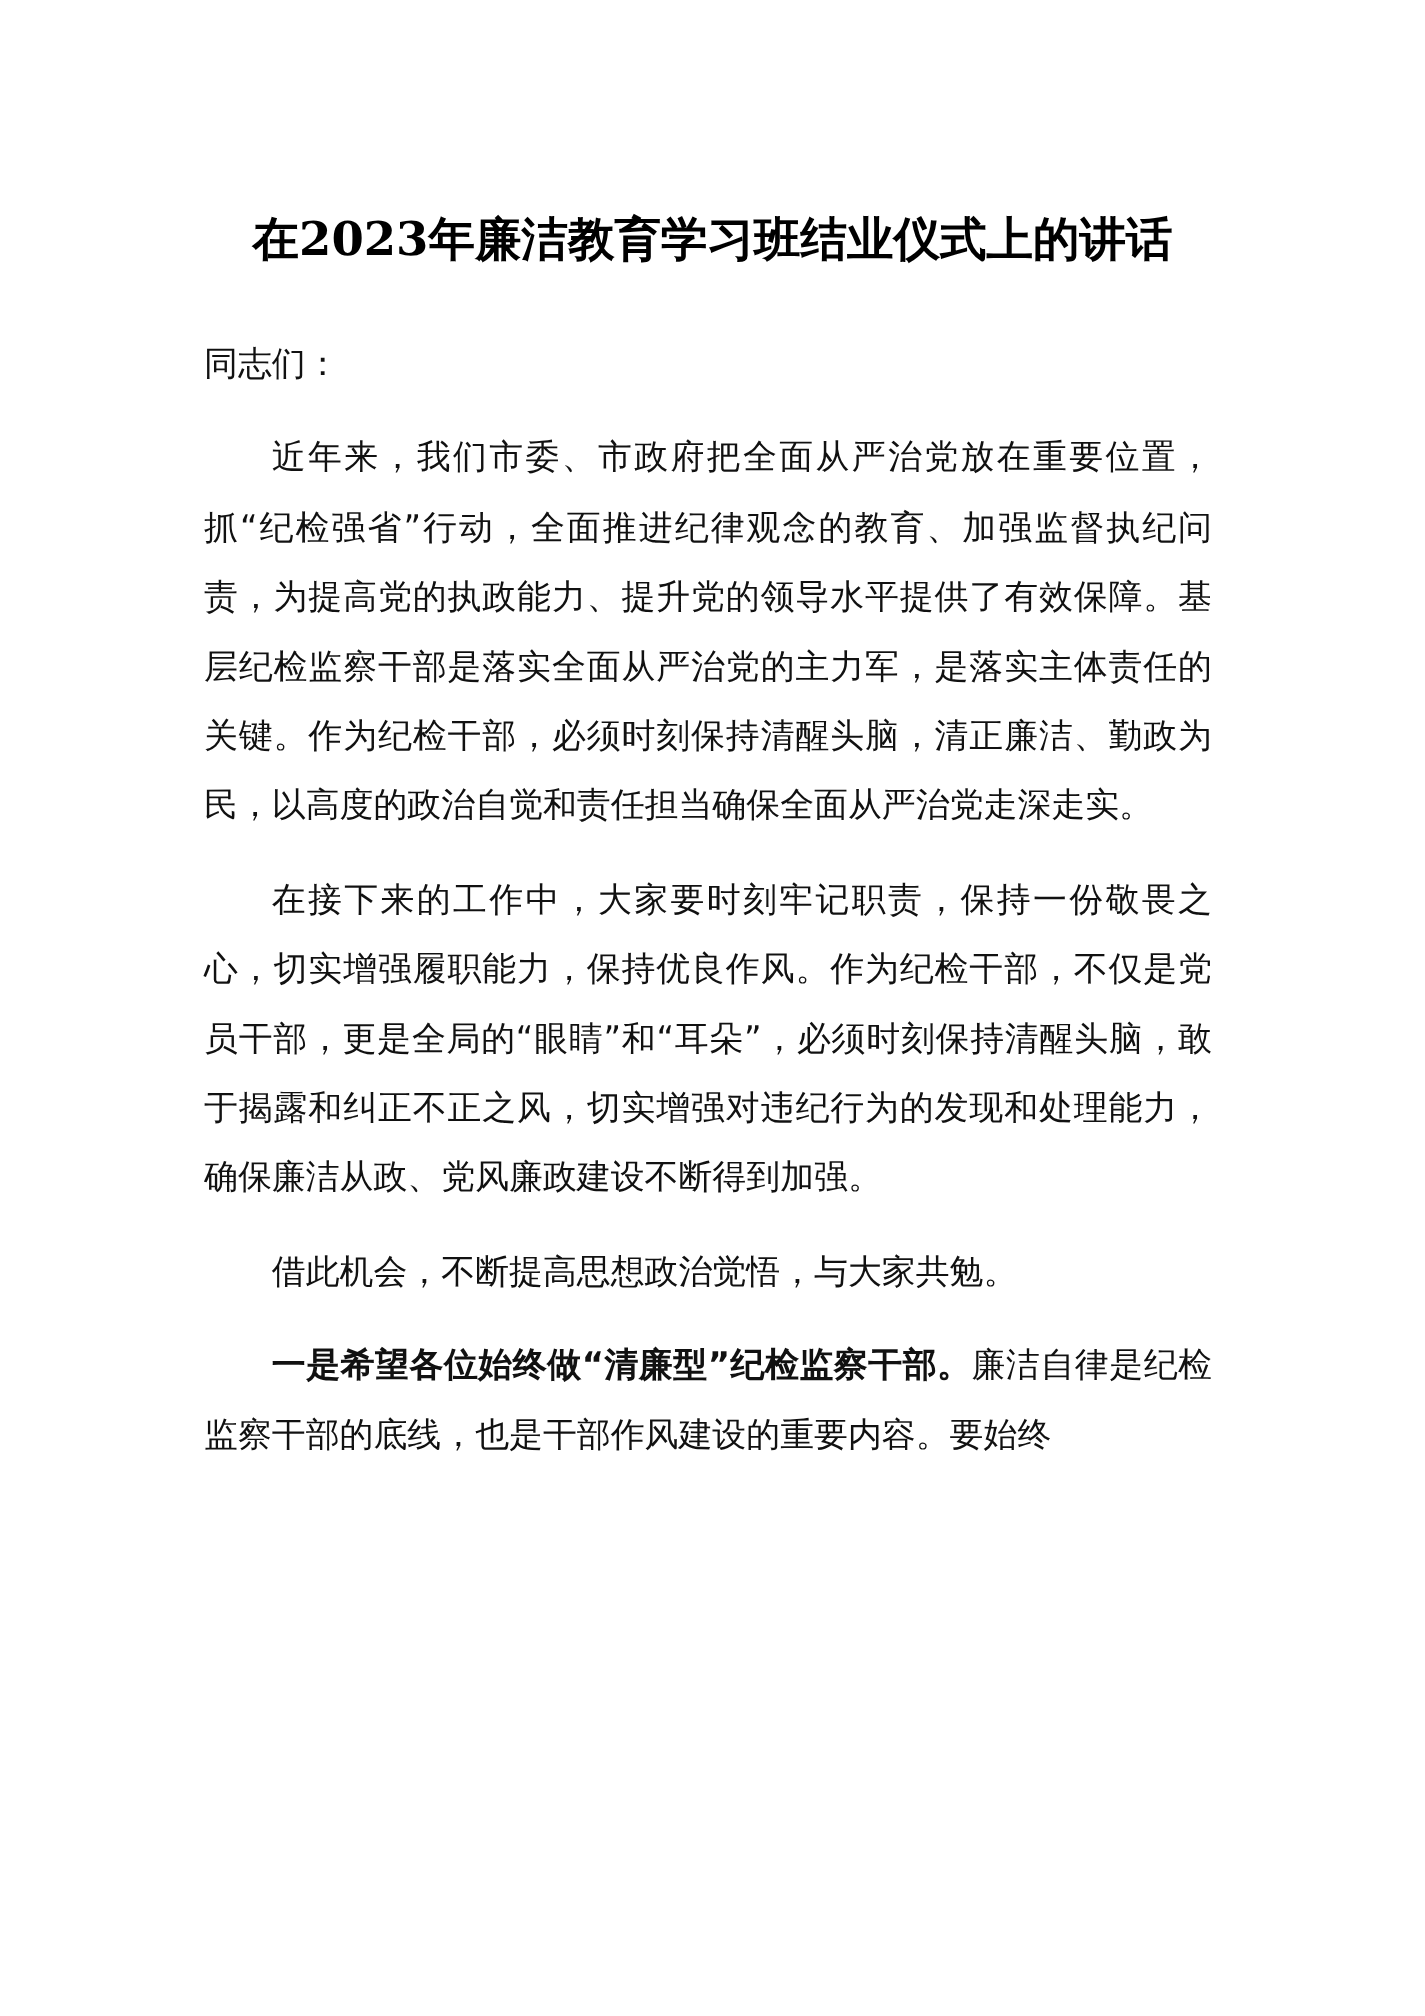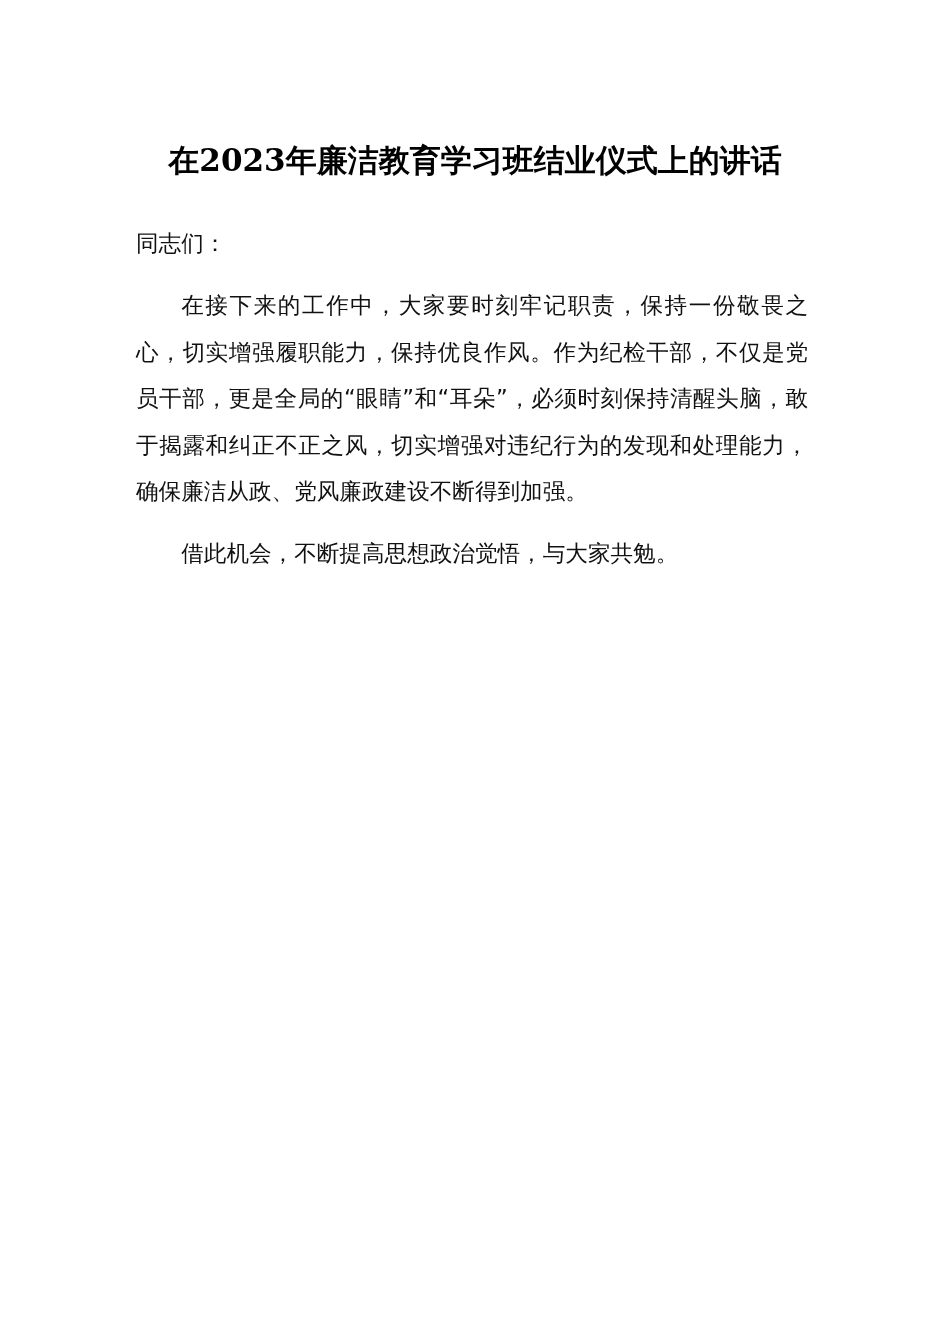--- a/index.html
+++ b/index.html
@@ -21,16 +21,18 @@
   .body p.salutation { text-indent: 0; }
   .body .strong { font-weight: bold; }
 </style>
 </head>
 <body>
 
 <div class="page">
   <div class="title">在2023年廉洁教育学习班结业仪式上的讲话</div>
   <div class="body">
     <p class="salutation">同志们：</p>
+    <p>近年来，我们市委、市政府把全面从严治党放在重要位置，抓“纪检强省”行动，全面推进纪律观念的教育、加强监督执纪问责，为提高党的执政能力、提升党的领导水平提供了有效保障。基层纪检监察干部是落实全面从严治党的主力军，是落实主体责任的关键。作为纪检干部，必须时刻保持清醒头脑，清正廉洁、勤政为民，以高度的政治自觉和责任担当确保全面从严治党走深走实。</p>
     <p>在接下来的工作中，大家要时刻牢记职责，保持一份敬畏之心，切实增强履职能力，保持优良作风。作为纪检干部，不仅是党员干部，更是全局的“眼睛”和“耳朵”，必须时刻保持清醒头脑，敢于揭露和纠正不正之风，切实增强对违纪行为的发现和处理能力，确保廉洁从政、党风廉政建设不断得到加强。</p>
     <p>借此机会，不断提高思想政治觉悟，与大家共勉。</p>
+    <p><span class="strong">一是希望各位始终做“清廉型”纪检监察干部。</span><span>廉洁自律是纪检监察干部的底线，也是干部作风建设的重要内容。要始终</span></p>
   </div>
 </div>
 
 </body></html>

